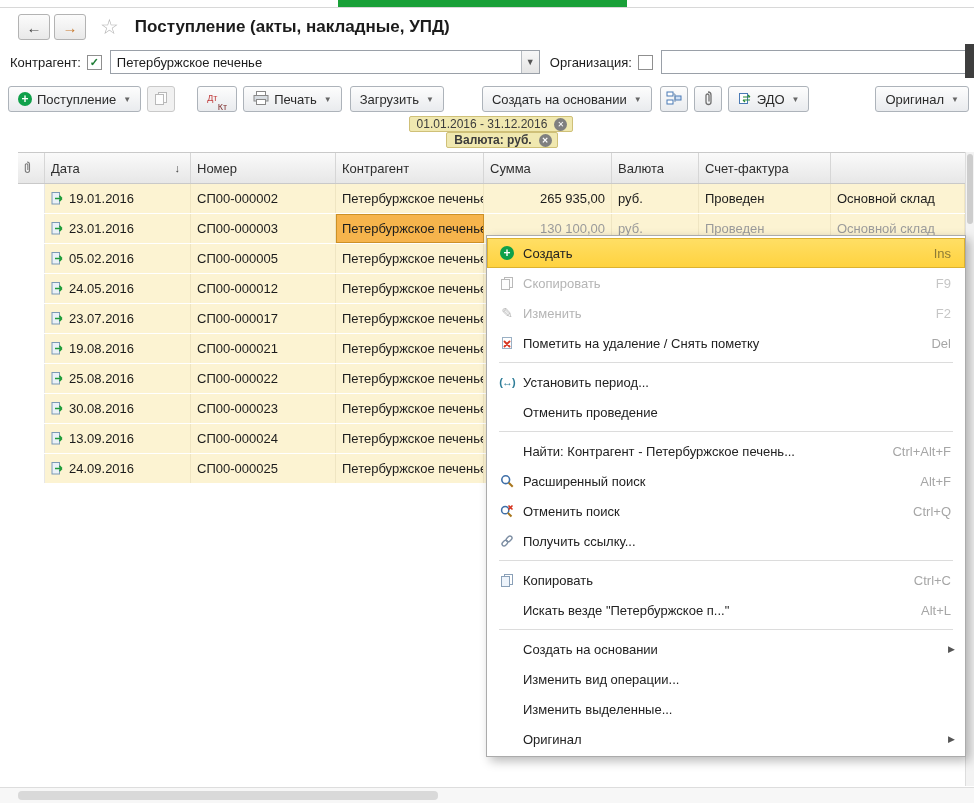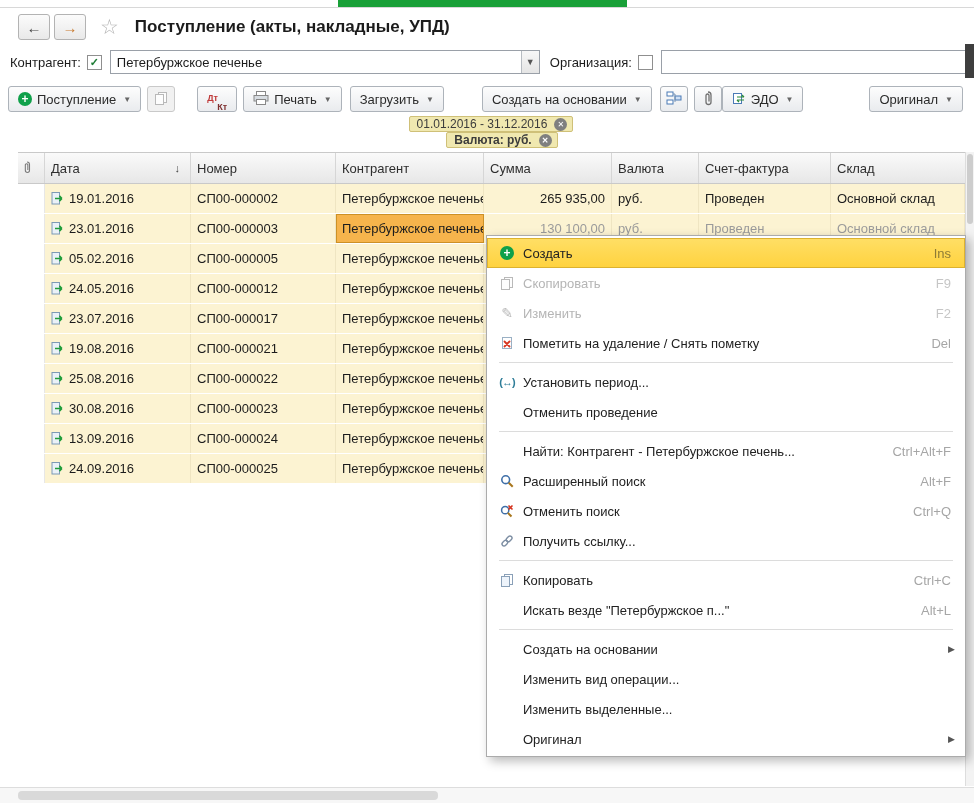--- a/index.html
+++ b/index.html
@@ -39,21 +39,21 @@
 
   
   .toolbar{position:absolute;left:0;top:84px;width:100%;height:30px;display:flex;align-items:center;}
   .tb-btn{height:26px;border:1px solid #adb3ba;border-radius:3px;background:linear-gradient(#fdfdfd,#e9ebee);
           display:inline-flex;align-items:center;gap:5px;padding:0 9px;font-size:13px;color:#2b2b2b;cursor:pointer;box-sizing:border-box;}
   .tb-btn.icon-only{width:28px;padding:0;justify-content:center;}
   .tb-btn.disabled{background:#f1f1f1;border-color:#c9c9c9;cursor:default;}
   .caret{font-size:8px;color:#666;margin-left:2px;}
   .plus-bubble{display:inline-flex;width:14px;height:14px;border-radius:50%;background:#0fa04a;color:#fff;
                font-weight:bold;font-size:12px;align-items:center;justify-content:center;line-height:1;}
-  .dtkt{display:flex;flex-direction:column;line-height:1;font-size:9px;font-weight:bold;width:20px;margin-top:8px;}
+  .dtkt{display:flex;flex-direction:column;line-height:1;font-size:9px;font-weight:normal;width:20px;margin-top:8px;}
   .dt{color:#c03a3a;align-self:flex-start;}
   .kt{color:#7e2f2f;align-self:flex-end;}
 
   
   .tagsbar{position:absolute;left:0;top:116px;width:100%;height:24px;display:flex;align-items:center;flex-direction:column;}
   .tag{height:20px;background:#f0e8b0;border:1px solid #cfc078;border-radius:2px;display:inline-flex;
        align-items:center;padding:0 5px 0 7px;font-size:12px;color:#3c3c3c;cursor:pointer;}
   .tag.first{margin-left:8px;}
   .tag.second{margin-left:30px;font-weight:bold;}
   .tag-close{width:13px;height:13px;margin-left:7px;border-radius:50%;background:#7f7f7f;color:#fff;font-size:8px;
@@ -181,21 +181,21 @@
             <rect x="9" y="5" width="6" height="4" fill="#cfe0f5" stroke="#4a7ab5"></rect>
             <rect x="1" y="9" width="6" height="4" fill="#fff" stroke="#4a7ab5"></rect>
             <path d="M7 3 h2 v8 M9 7 h0.5" fill="none" stroke="#7a96b5"></path>
           </svg></span>
     </button>
     <button class="tb-btn icon-only" style="margin-left:6px">
       <span><svg width="12" height="16" viewBox="0 0 12 16">
             <path d="M6 2 C8.2 2 9 3.5 9 5 L9 12 C9 13.6 8 14.5 6.5 14.5 C5 14.5 4 13.6 4 12 L4 5.5 C4 4.6 4.6 4 5.5 4 C6.4 4 7 4.6 7 5.5 L7 11.5" fill="none" stroke="#707070" stroke-width="1.3"></path>
           </svg></span>
     </button>
-    <button class="tb-btn" style="margin-left:0">
+    <button class="tb-btn" style="margin-left:6px">
       <span><svg width="14" height="14" viewBox="0 0 14 14">
             <rect x="1.5" y="2.5" width="8" height="10" fill="#fff" stroke="#4a7ab5"></rect>
             <path d="M5 6 h7 M12 6 l-2 -2 M5 9 h7 M5 9 l2 2" fill="none" stroke="#2a8a3a" stroke-width="1.2"></path>
           </svg></span>
       <span>ЭДО</span>
       <span class="caret">▼</span>
     </button>
     <button class="tb-btn" style="margin-left:66px">
       <span>Оригинал</span>
       <span class="caret">▼</span>
@@ -232,23 +232,20 @@
       </div>
       <div class="gh-cell w-sum">
         <span>Сумма</span>
       </div>
       <div class="gh-cell w-cur">
         <span>Валюта</span>
       </div>
       <div class="gh-cell w-inv">
         <span>Счет-фактура</span>
       </div>
-      <div class="gh-cell w-wh">
-        <span>Склад</span>
-      </div>
     </div>
     <div class="grid-body">
         <div class="grid-row">
           <div class="gr-cell c-attach w-attach">
             <span></span>
           </div>
           <div class="gr-cell c-date w-date">
             <span class="row-doc-icon">
               <svg width="13" height="13" viewBox="0 0 13 13">
                 <rect x="1" y="0.5" width="7.5" height="11.5" fill="#eaf1f8" stroke="#7d9ab5"></rect>

